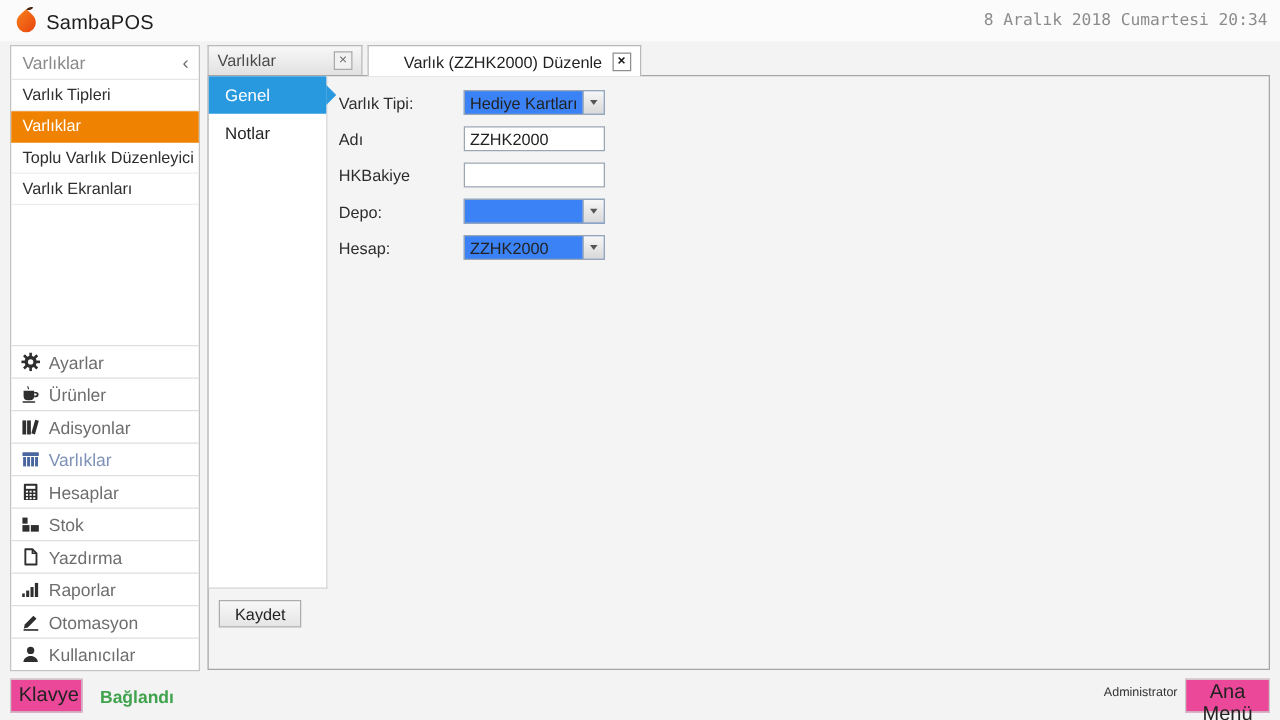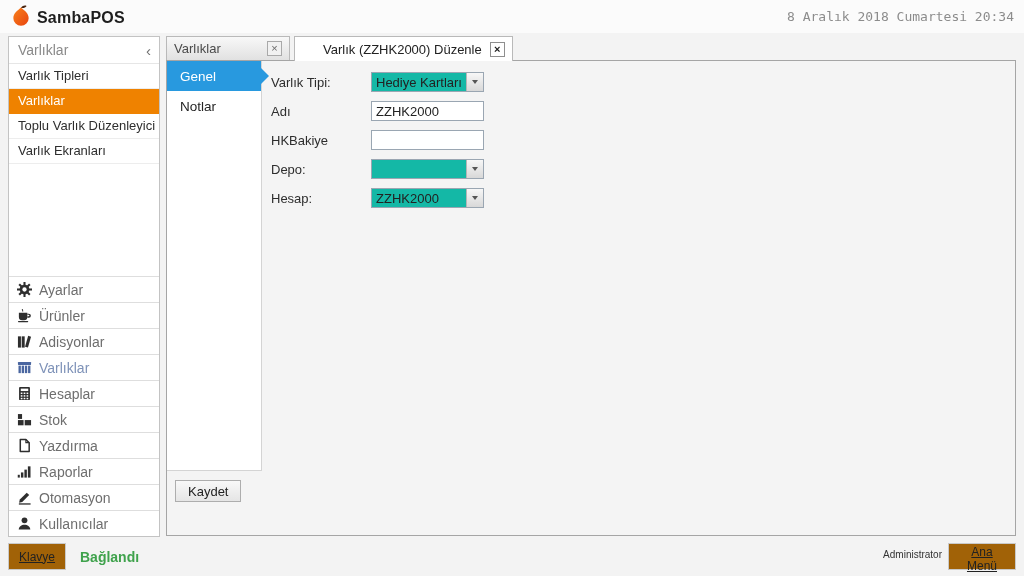--- a/index.html
+++ b/index.html
@@ -1,21 +1,21 @@
 <!DOCTYPE html>
 <html><head>
 <meta charset="utf-8">
 <style>
   html,body{margin:0;padding:0;background:#f3f3f3;font-family:"Liberation Sans",sans-serif;}
   #stage{position:relative;width:1024px;height:576px;overflow:hidden;background:#f3f3f3;}
 
   
   .topbar{position:absolute;left:0;top:0;width:1024px;height:33px;background:#fbfbfb;}
   .logo{position:absolute;left:10px;top:4px;display:flex;align-items:center;gap:5px;}
-  .logo-text{font-size:16px;font-weight:bold;color:#1e1e1e;letter-spacing:.2px;}
+  .logo-text{font-size:16px;font-weight:normal;color:#1e1e1e;letter-spacing:.2px;}
   .datetime{position:absolute;right:10px;top:9px;font-family:"DejaVu Sans Mono",monospace;font-size:13px;color:#8c8c8c;}
 
   
   .sidebar{position:absolute;left:8px;top:36px;width:152px;height:501px;background:#fff;
            border:1px solid #c3c3c3;box-sizing:border-box;display:flex;flex-direction:column;}
   .sb-header{height:26px;flex:0 0 26px;display:flex;align-items:center;justify-content:space-between;
              padding:0 8px 0 9px;color:#8a8a8a;font-size:14px;border-bottom:1px solid #e6e6e6;}
   .sb-chevron{color:#707070;font-size:15px;cursor:default;line-height:1;}
   .sb-item{height:24px;line-height:24px;flex:0 0 25px;padding-left:9px;font-size:13px;color:#2e2e2e;
            border-bottom:1px solid #ededed;white-space:nowrap;overflow:hidden;box-sizing:content-box;}
@@ -48,34 +48,34 @@
   .section.active{background:#2899DF;color:#fff;}
   .section.active::after{content:"";position:absolute;right:-8px;top:50%;margin-top:-8px;
         border-top:8px solid transparent;border-bottom:8px solid transparent;border-left:8px solid #2899DF;z-index:5;}
 
   
   .form{position:absolute;left:104px;top:11px;}
   .form-row{display:flex;align-items:center;height:20px;margin-bottom:9px;}
   .field-label{width:100px;font-size:13px;color:#2d2d2d;flex:0 0 100px;}
   .tbox{width:113px;height:20px;border:1px solid #9aa6b2;background:#fff;font-size:13px;color:#222;
         padding:0 4px;box-sizing:border-box;font-family:"Liberation Sans",sans-serif;outline:none;}
-  .cbox{width:113px;height:20px;border:1px solid #9aa6b2;background:#14b8a6;display:flex;box-sizing:border-box;cursor:default;}
+  .cbox{width:113px;height:20px;border:1px solid #9aa6b2;background:#3b82f6;display:flex;box-sizing:border-box;cursor:default;}
   .cbox-val{flex:1;font-size:13px;color:#222;padding:2px 0 0 4px;white-space:nowrap;overflow:hidden;}
   .cbox-btn{width:16px;flex:0 0 16px;background:linear-gradient(#f7f7f7,#d8d8d8);
             border-left:1px solid #b5b5b5;display:flex;align-items:center;justify-content:center;}
   .cbox-arrow{width:0;height:0;border-left:3.5px solid transparent;border-right:3.5px solid transparent;
               border-top:4px solid #555;}
 
   .save-btn{position:absolute;left:8px;top:419px;height:22px;padding:0 12px;
             background:linear-gradient(#f8f8f8,#e5e5e5);border:1px solid #adadad;
             font-size:13px;color:#222;font-family:"Liberation Sans",sans-serif;}
 
   
-  .btn{background:#a16207;border:1px solid #c9c9c9;font-size:12px;color:#222;
-       font-family:"Liberation Sans",sans-serif;text-decoration:underline;}
+  .btn{background:#ec4899;border:1px solid #c9c9c9;font-size:16px;color:#222;
+       font-family:"Liberation Sans",sans-serif;}
   .kb-btn{position:absolute;left:8px;top:543px;width:58px;height:27px;}
   .connected{position:absolute;left:80px;top:549px;font-size:14px;color:#3FA24C;font-weight:600;}
   .user{position:absolute;right:82px;top:549px;font-size:10px;color:#333;}
   .menu-btn{position:absolute;right:8px;top:543px;width:68px;height:27px;}
 </style>
 </head>
 <body>
 
 <div id="stage">
 

